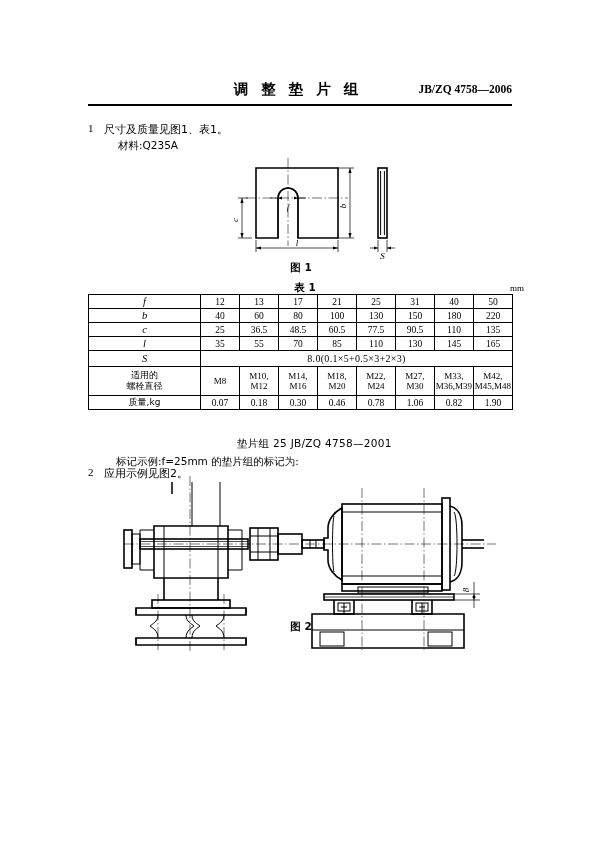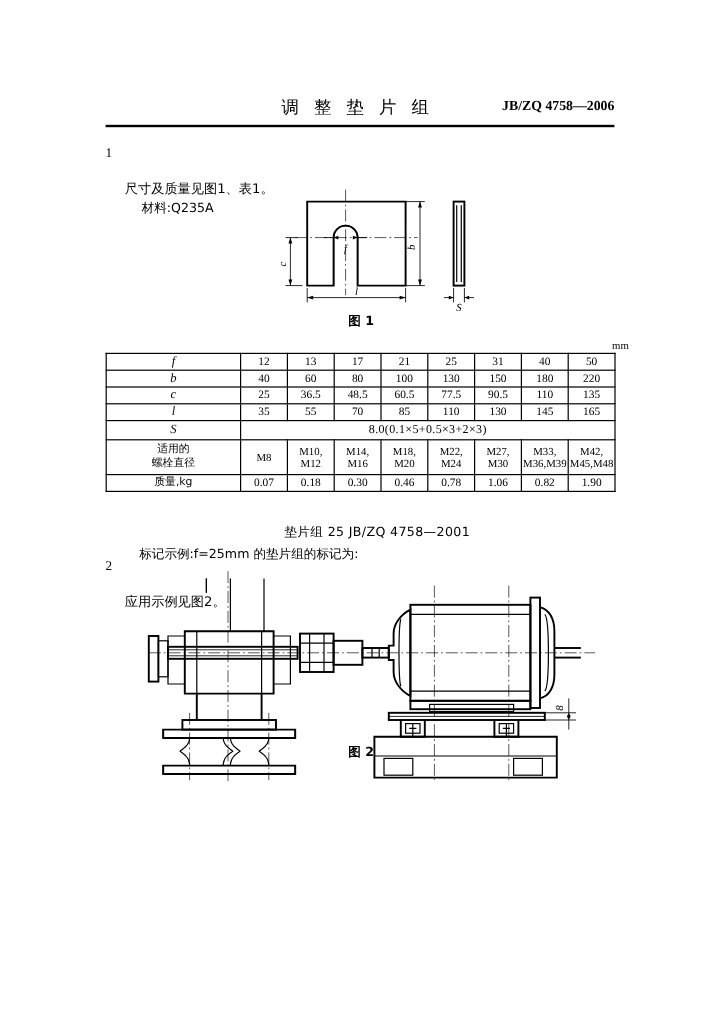--- a/index.html
+++ b/index.html
@@ -31,21 +31,21 @@
     width: 424px;
     height: 26px;
   }
   .doc-title {
     position: absolute;
     left: 120px;
     top: 0px;
     width: 180px;
     text-align: center;
     font-size: 14.5px;
-    font-weight: normal;
+    font-weight: bold;
     letter-spacing: 4px;
     font-family: "DejaVu Sans", "Liberation Sans", sans-serif;
     white-space: nowrap;
   }
   .doc-std {
     position: absolute;
     right: 0px;
     top: 3px;
     font-size: 11.5px;
     font-family: "Liberation Serif", serif;
@@ -60,21 +60,20 @@
     height: 1.6px;
     background: #000;
   }
 
   
   .clause {
     position: absolute;
     font-size: 11px;
     font-family: "DejaVu Sans", "Liberation Sans", sans-serif;
     white-space: nowrap;
-    margin-top: 28px;
   }
   .clause-num {
     position: absolute;
     font-size: 11px;
     font-family: "Liberation Serif", serif;
   }
   .c1-num { left: 88px;  top: 122px; }
   .c1-txt { left: 104px; top: 122px; }
   .c1-mat { left: 118px; top: 139px; font-size: 10.5px; }
   .c2-num { left: 88px;  top: 466px; }
@@ -261,20 +260,21 @@
       <line class="dim" x1="159" y1="86" x2="167" y2="86"></line>
       <path d="M150,86 l-4,-1.6 0,3.2 z" fill="#000"></path>
       <path d="M159,86 l4,-1.6 0,3.2 z" fill="#000"></path>
       <line class="dim" x1="150" y1="78" x2="150" y2="90"></line>
       <line class="dim" x1="159" y1="78" x2="159" y2="90"></line>
       <text class="lab" x="154.5" y="97" text-anchor="middle">S</text>
     </svg>
   </div>
   <div class="fig-caption fig1-cap">图 1</div>
 
+  <div class="table-title">表 1</div>
   <div class="table-unit">mm</div>
 
   <table class="spec">
     <colgroup>
       <col style="width:112px">
       <col span="8" style="width:39px">
     </colgroup>
     <tbody>
       <tr>
         <td class="rowlab">f</td>

